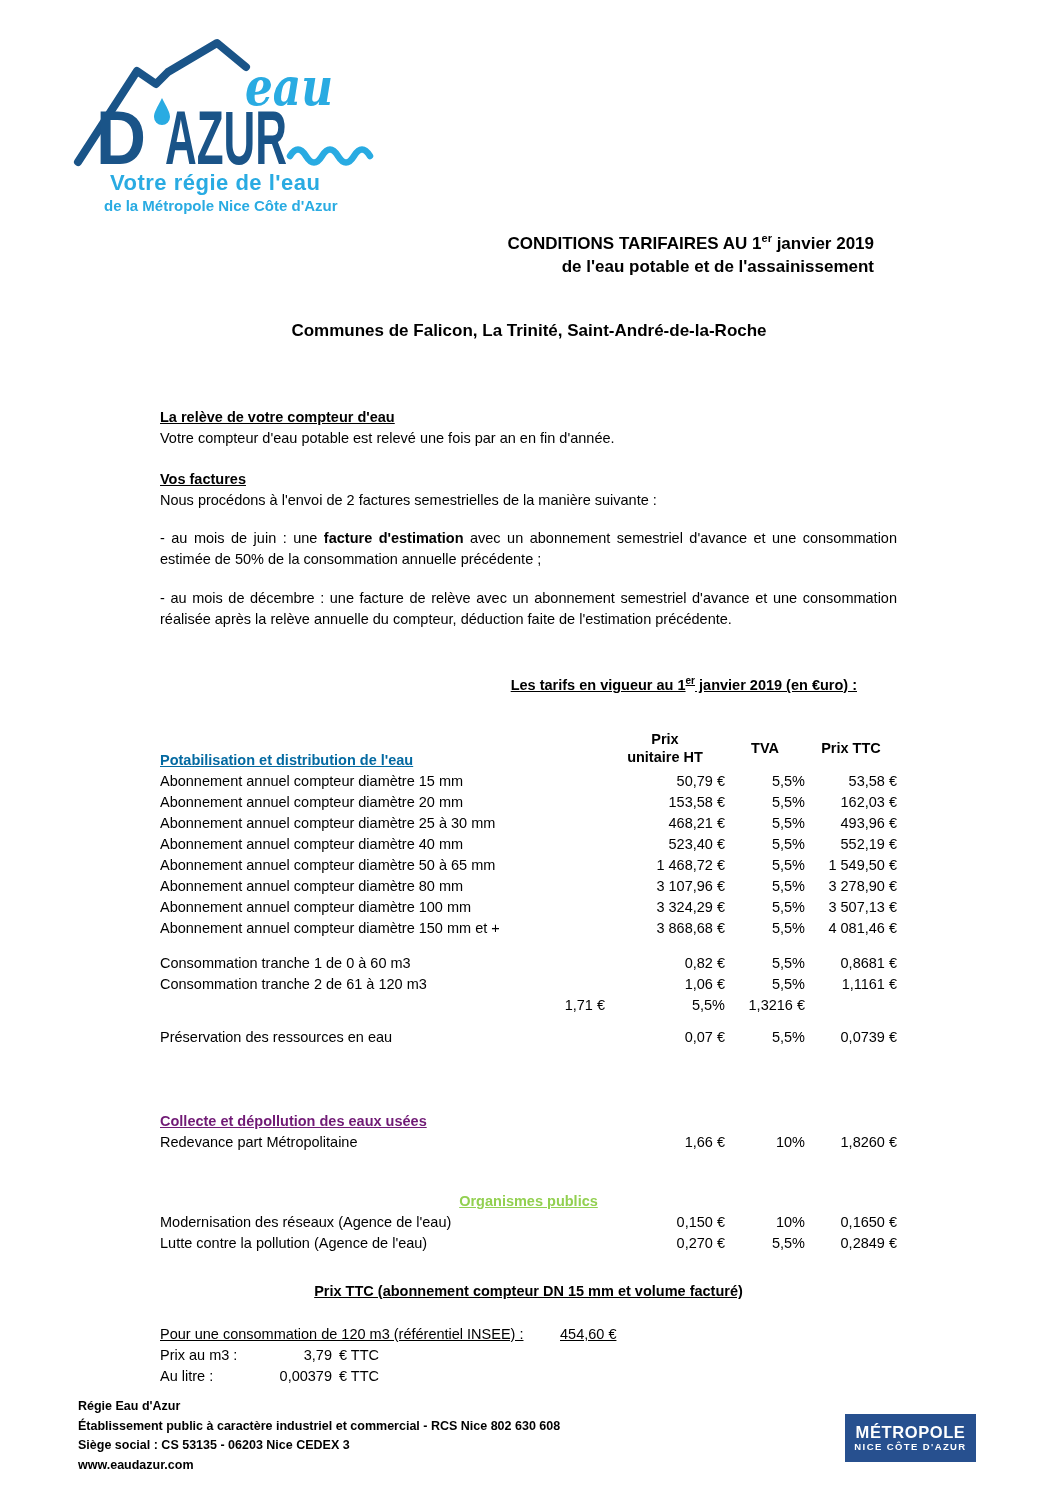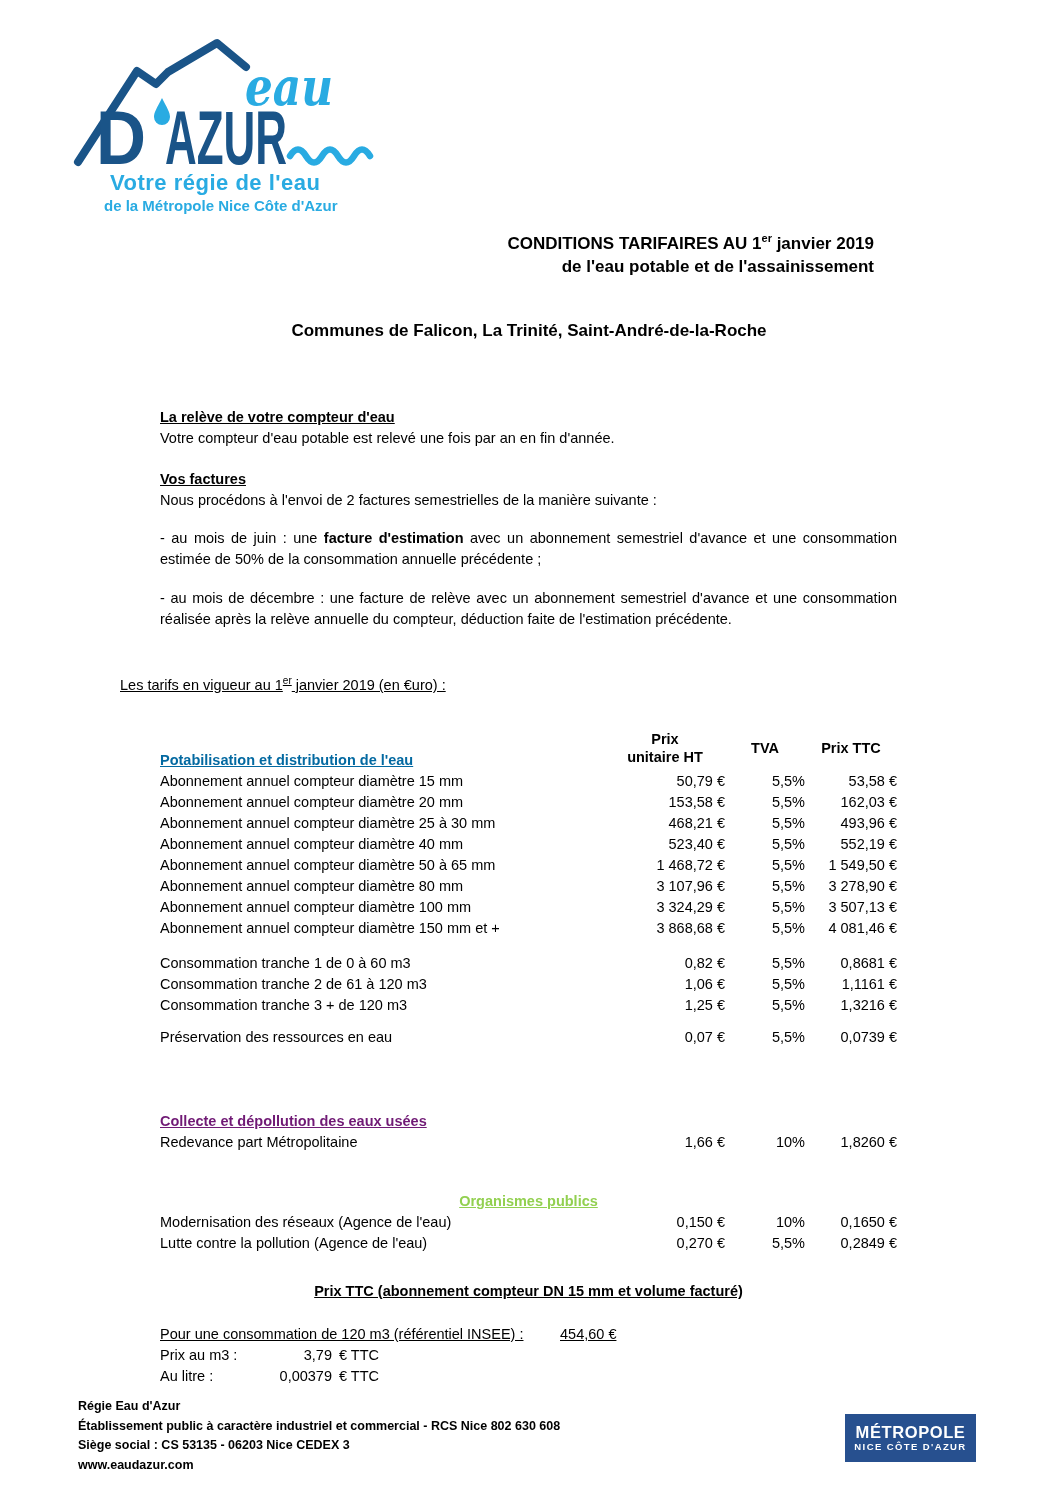--- a/index.html
+++ b/index.html
@@ -17,21 +17,21 @@
     font-size:17px; font-weight:bold; line-height:23px; }
   .doc-title sup { font-size:11px; }
   .communes { position:absolute; left:0; top:321px; width:1058px; text-align:center;
     font-size:17px; font-weight:bold; }
   
   .content { position:absolute; left:160px; top:407px; width:737px; font-size:14.5px; line-height:21px; }
   .sec-h { font-weight:bold; text-decoration:underline; }
   .justify { text-align:justify; }
   .sp11{height:11px}.sp14{height:14px}.sp17{height:17px}.sp18{height:18px}.sp20{height:20px}
   .sp22{height:22px}.sp27{height:27px}.sp29{height:29px}.sp34{height:34px}.sp38{height:38px}.sp40{height:40px}
-  .tarifs-h { text-align:left; font-weight:normal; transform:translateX(-40px); }
+  .tarifs-h { text-align:right; font-weight:bold; transform:translateX(-40px); }
   .tarifs-h .u { text-decoration:underline; }
   .tarifs-h sup { font-size:10px; text-decoration:underline; }
   .prixttc-h { text-align:center; font-weight:bold; text-decoration:underline; }
   
   .thead { display:grid; grid-template-columns:1fr 120px 80px 92px; min-height:46px; }
   .th-num { font-weight:bold; text-align:center; align-self:center; line-height:18px; }
   .group-h { font-weight:bold; text-decoration:underline; align-self:end; }
   .h-blue { color:#0369a1; } .h-orange { color:#701a75;margin-top:29px; } .h-green { color:#92D050;text-align:center; }
   .t-row { display:grid; grid-template-columns:1fr 120px 80px 92px; line-height:21px; }
   .c-label { padding-right:6px; }
@@ -180,22 +180,21 @@
         </div>
 
         <div class="t-row">
           <div class="c-label">Consommation tranche 2 de 61 à 120 m3</div>
           <div class="c-num">1,06 €</div>
           <div class="c-num">5,5%</div>
           <div class="c-num">1,1161 €</div>
         </div>
 
         <div class="t-row">
-          <div class="c-label">Consommation tranche 3 + de 120 m3</div>
-          <div class="c-num">1,25 €</div>
+          <div class="c-num">1,71 €</div>
           <div class="c-num">5,5%</div>
           <div class="c-num">1,3216 €</div>
         </div>
       </div>
 
     <div class="sp11"></div>
 
     <div>
 
         <div class="t-row">

